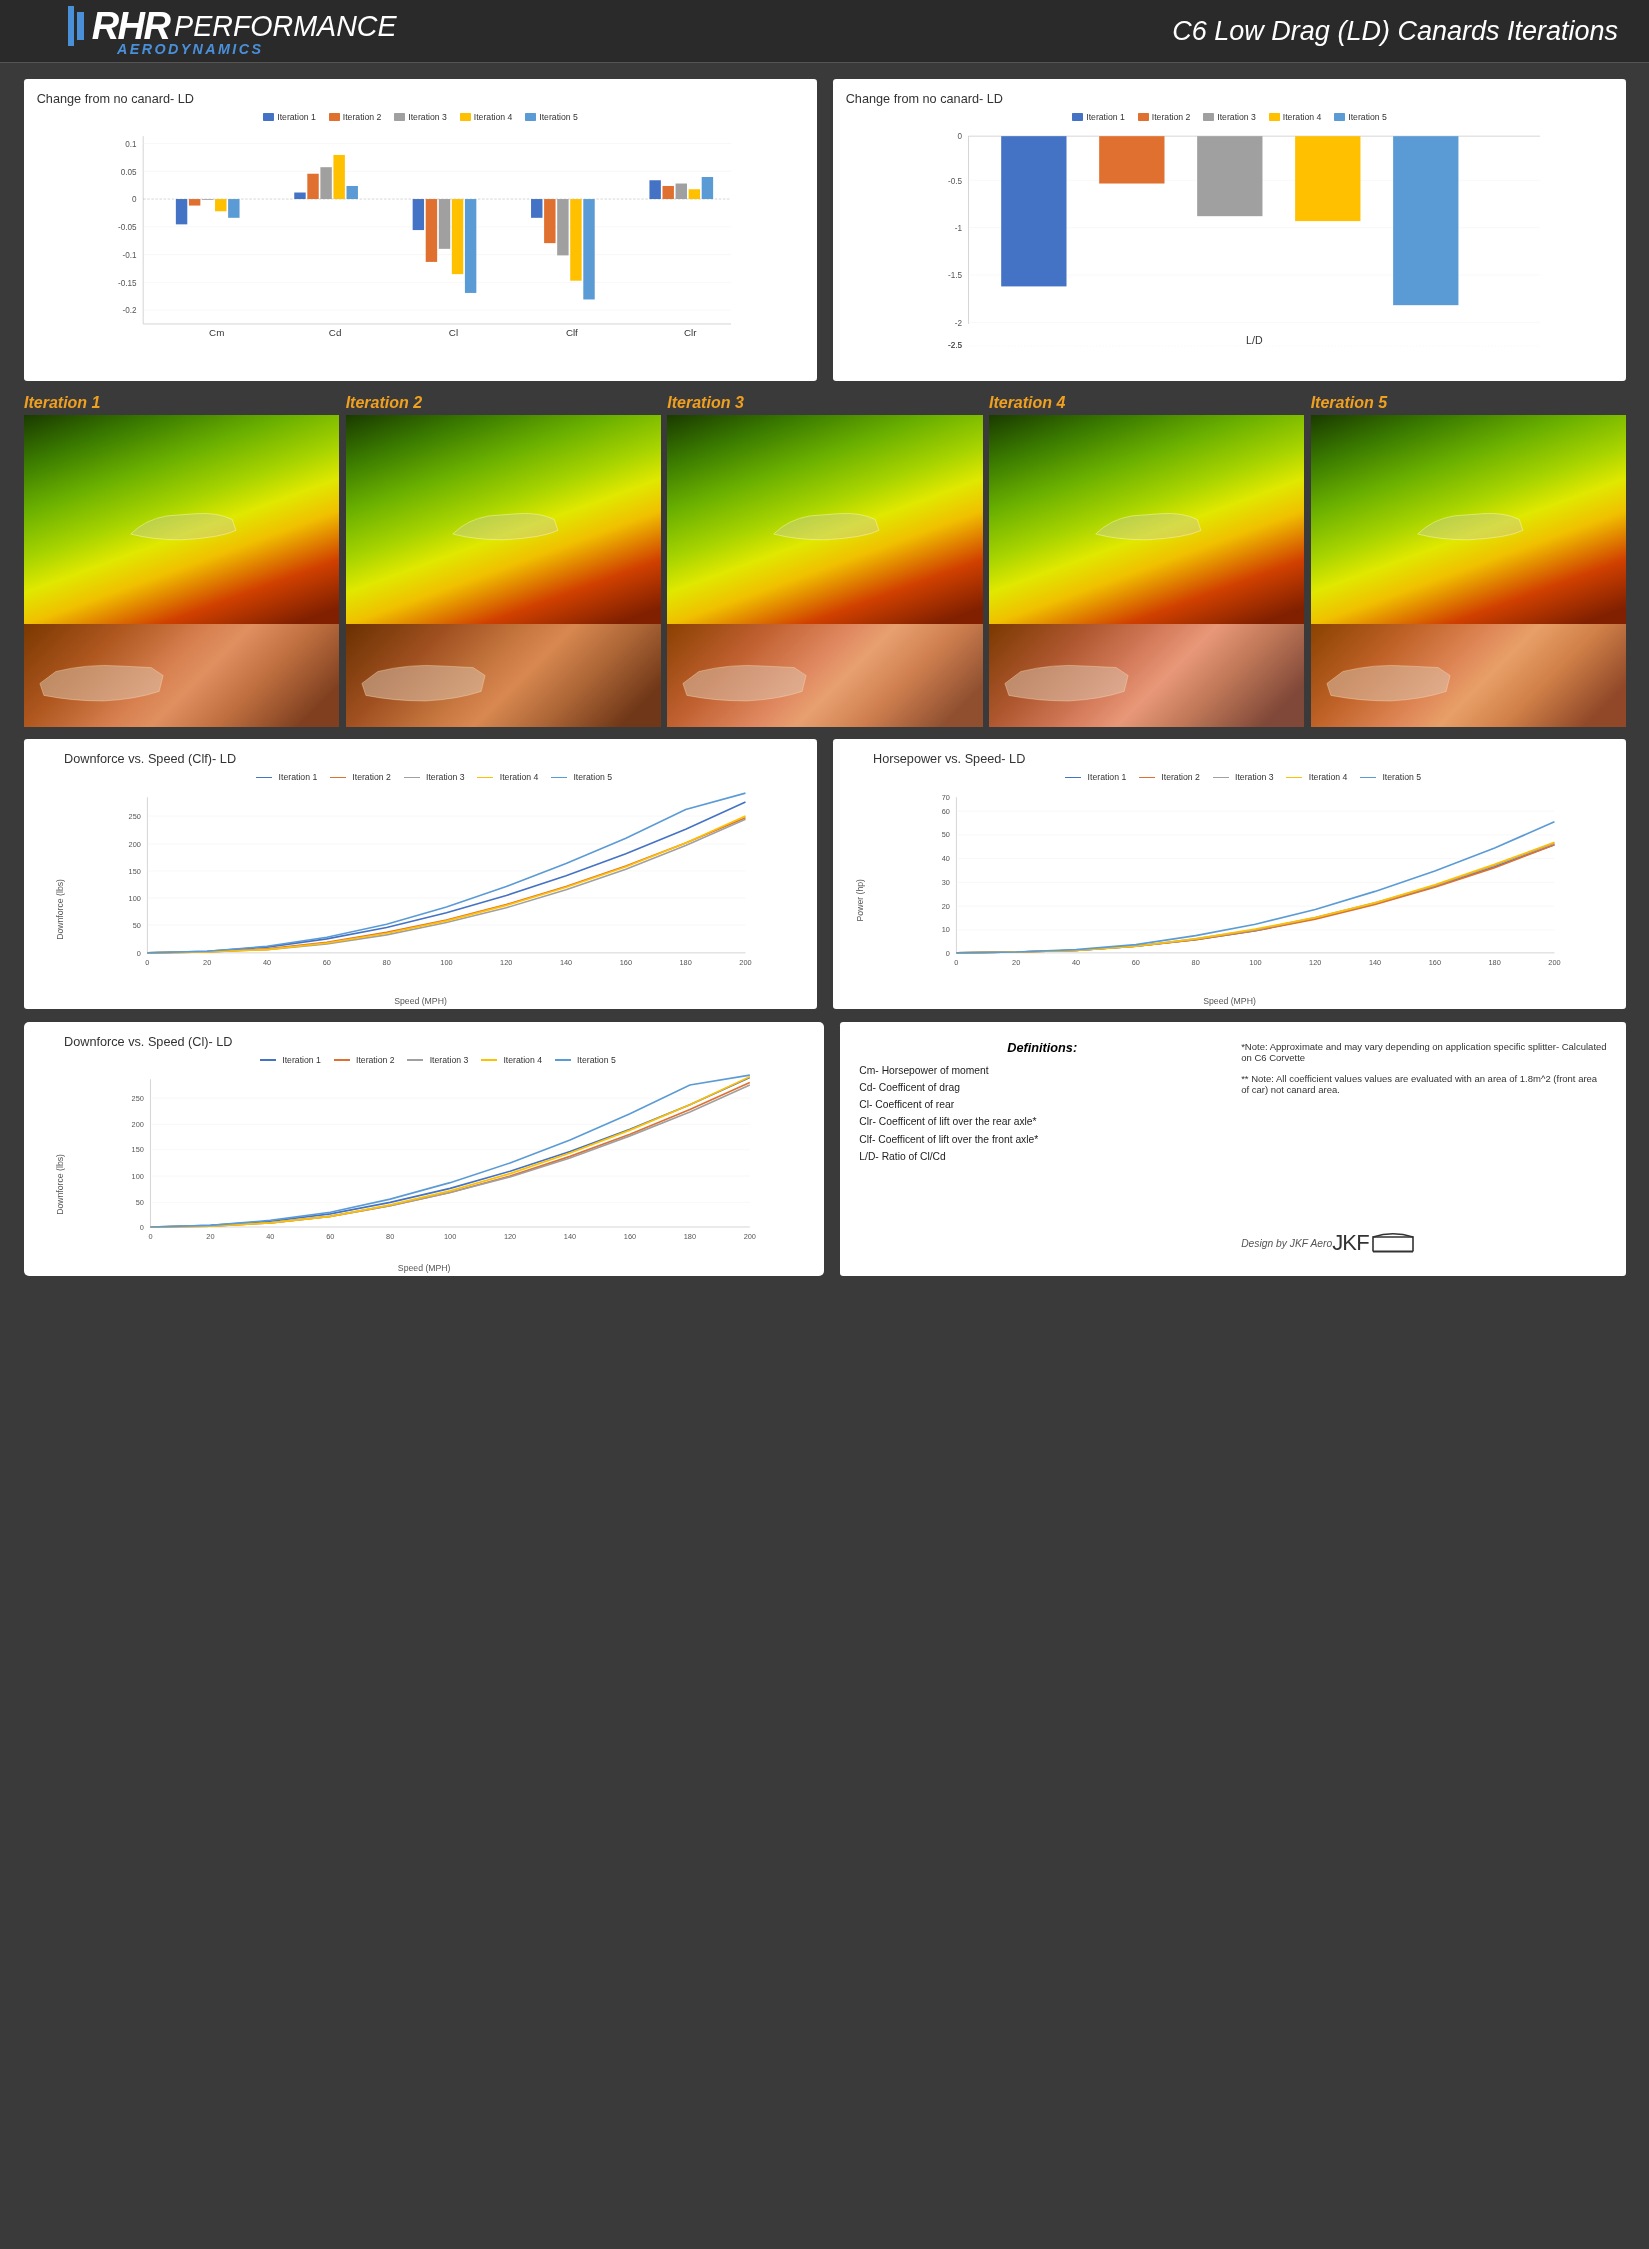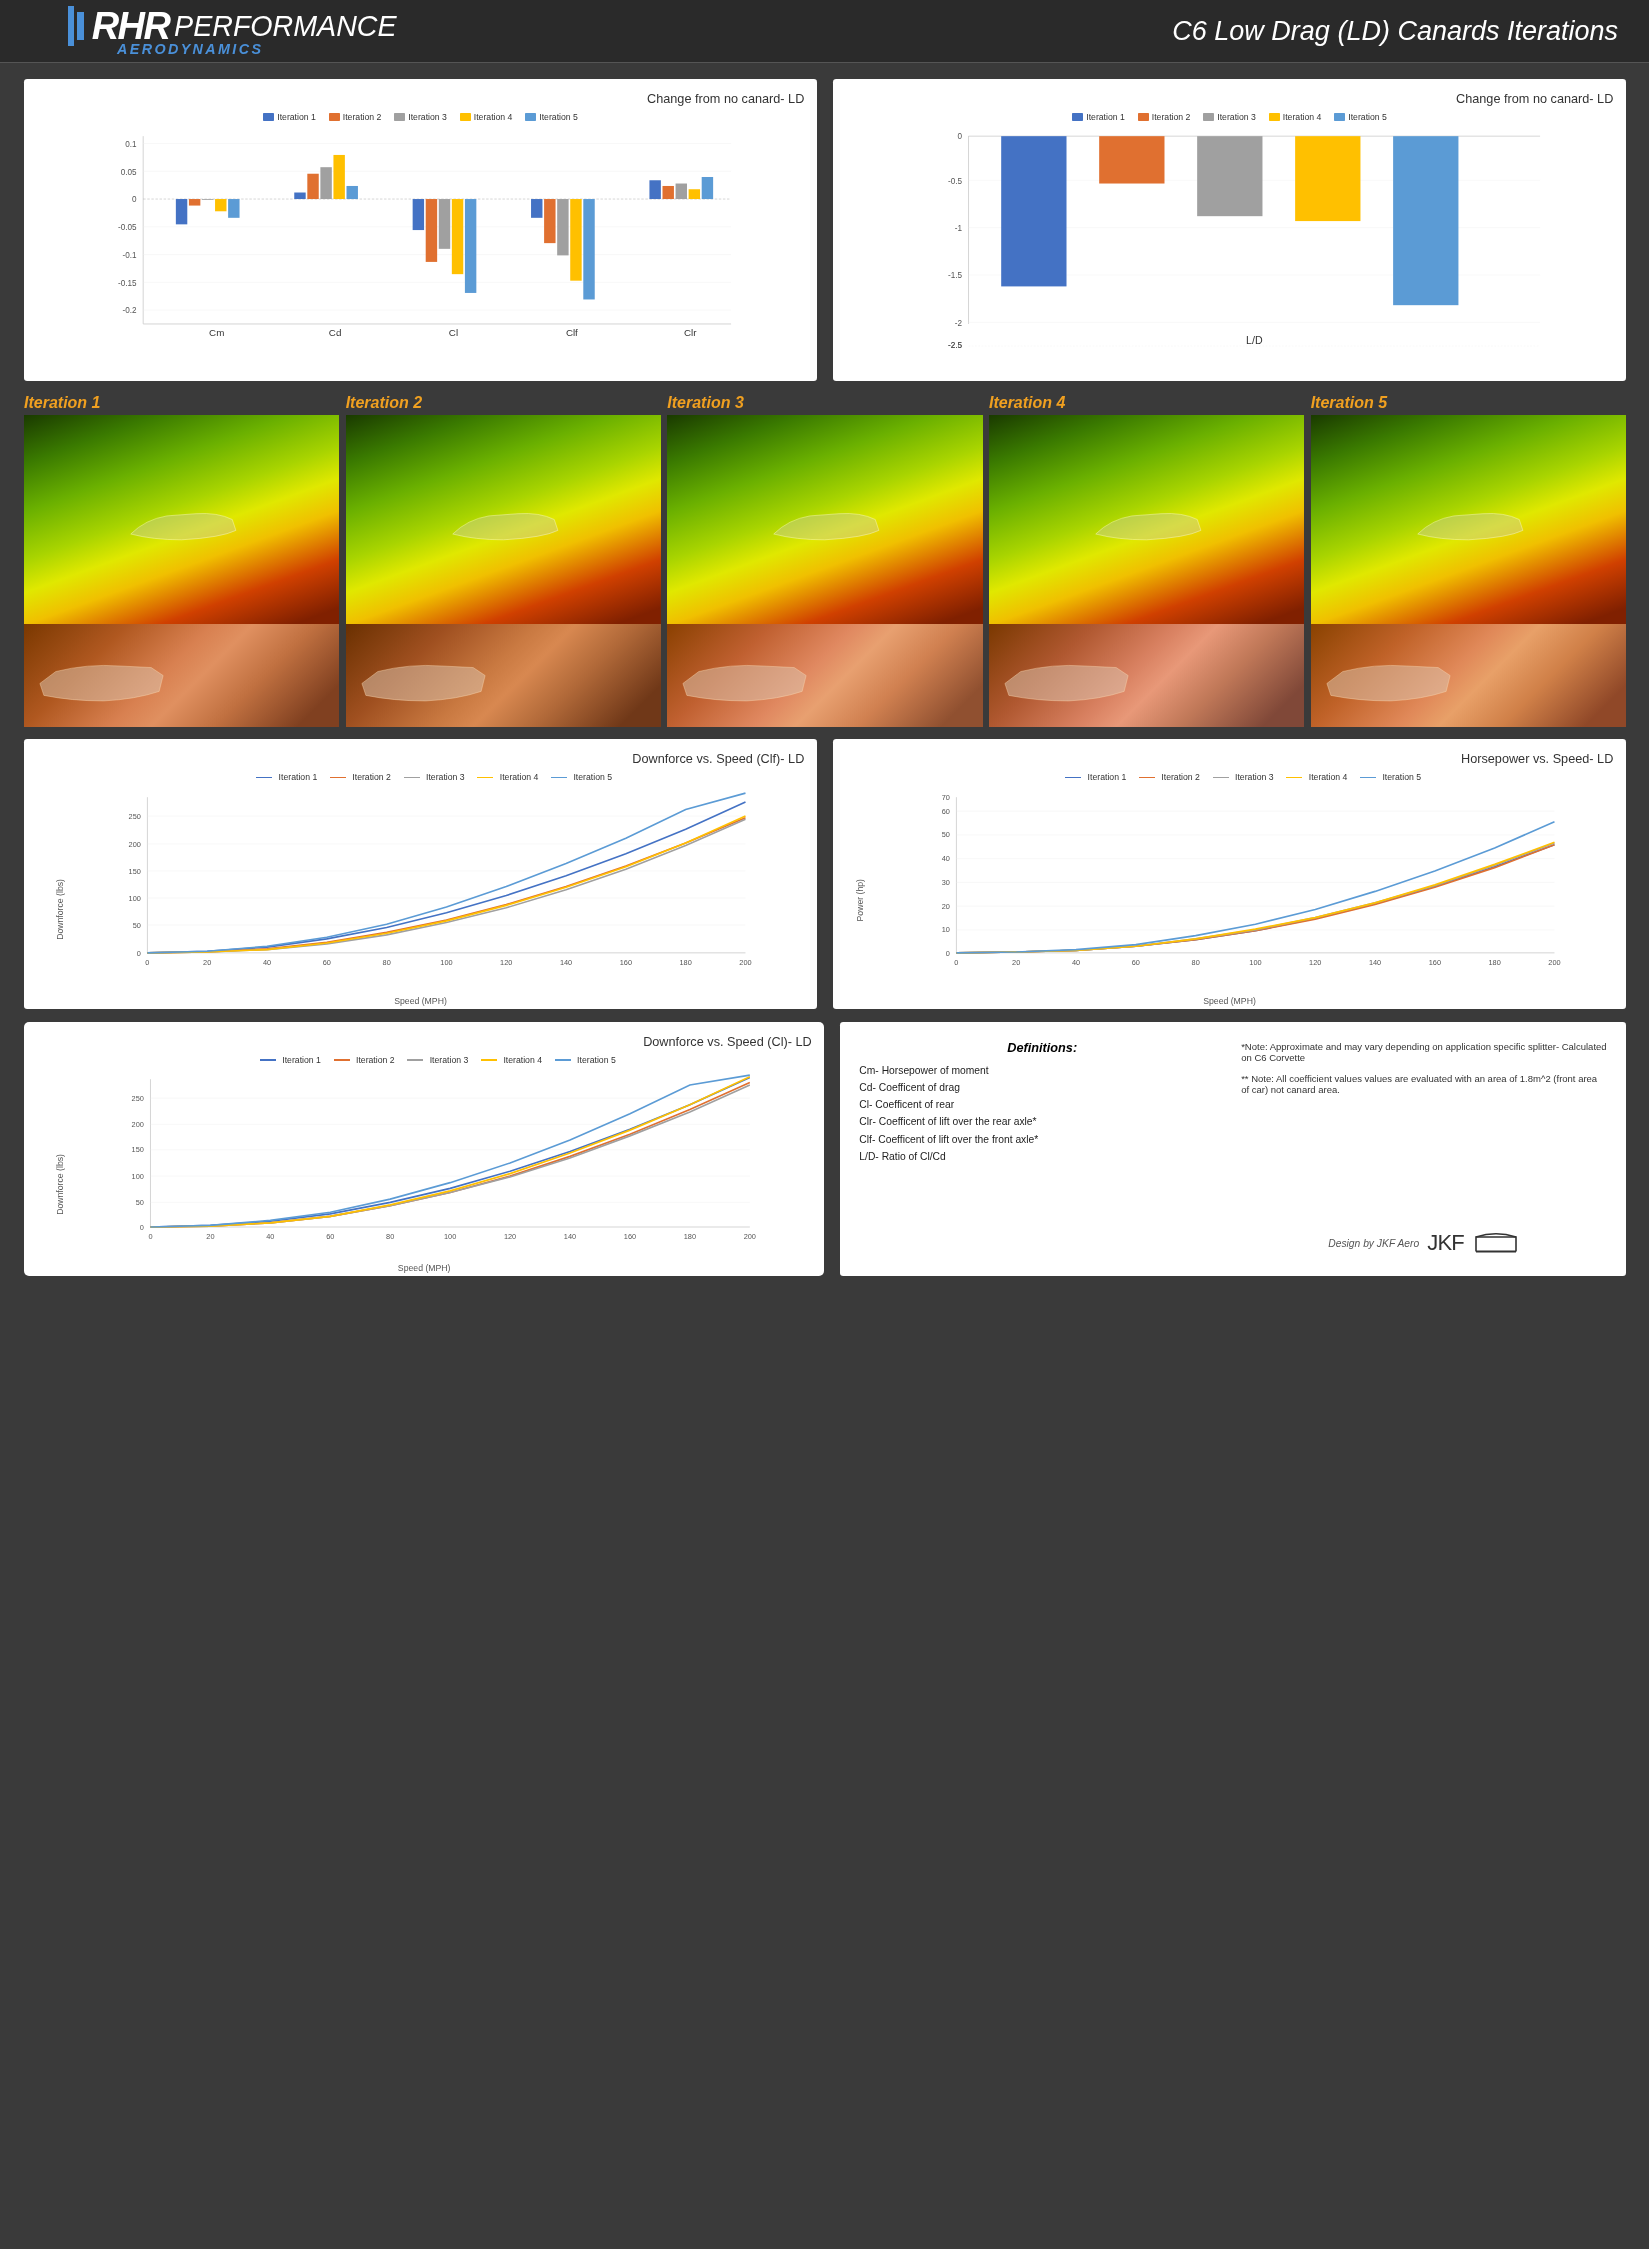--- a/index.html
+++ b/index.html
@@ -82,21 +82,21 @@
     .chart-box {
       background: white;
       border-radius: 3.2px;
       flex: 1;
       padding: 12.7px;
       position: relative;
       overflow: hidden;
     }
 
     .chart-title {
-      text-align: right;
+      text-align: left;
       font-size: 12.7px;
       color: #333;
       margin-bottom: 6.3px;
       font-weight: 500;
     }
 
     .chart-legend {
       display: flex;
       justify-content: center;
       gap: 12.7px;
@@ -213,22 +213,21 @@
 
     .def-note {
       font-size: 9.5px;
       color: #333;
       margin-bottom: 9.5px;
     }
 
     .jkf-footer {
       display: flex;
       align-items: center;
-      justify-content: center;
-      gap: 8px;
+      justify-content: flex-start;
       margin-top: auto;
     }
 
     .jkf-design-text {
       font-size: 10.3px;
       color: #555;
       font-style: italic;
     }
 
     .jkf-logo {

